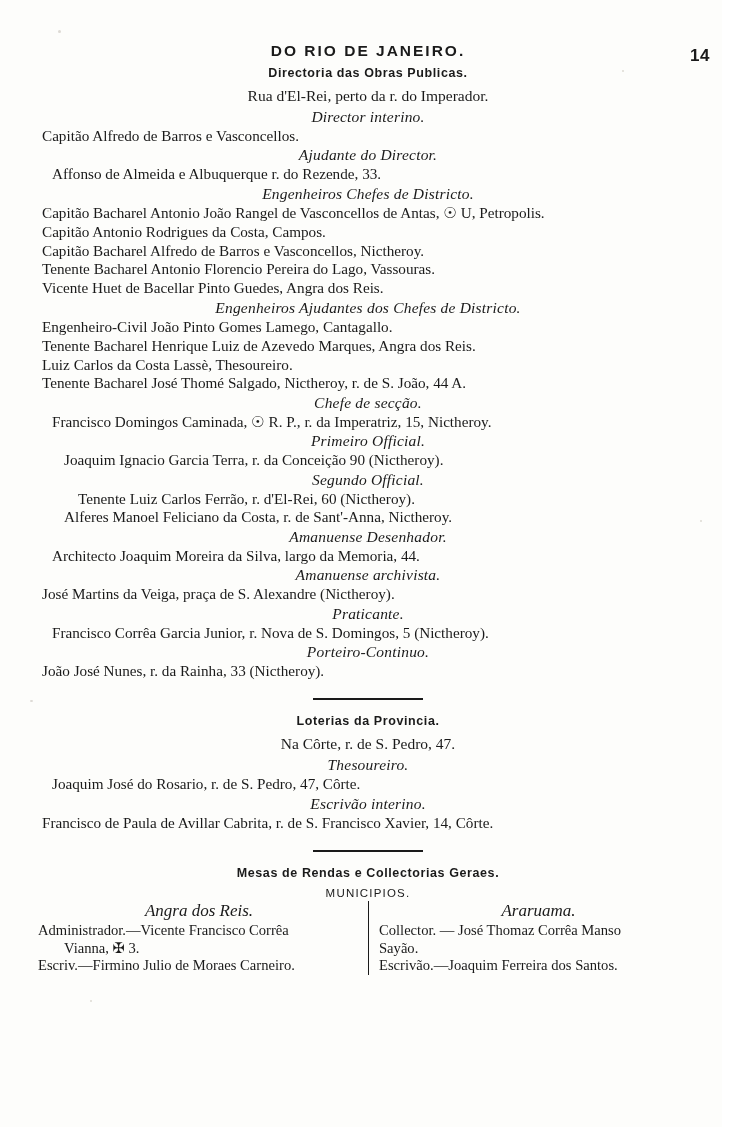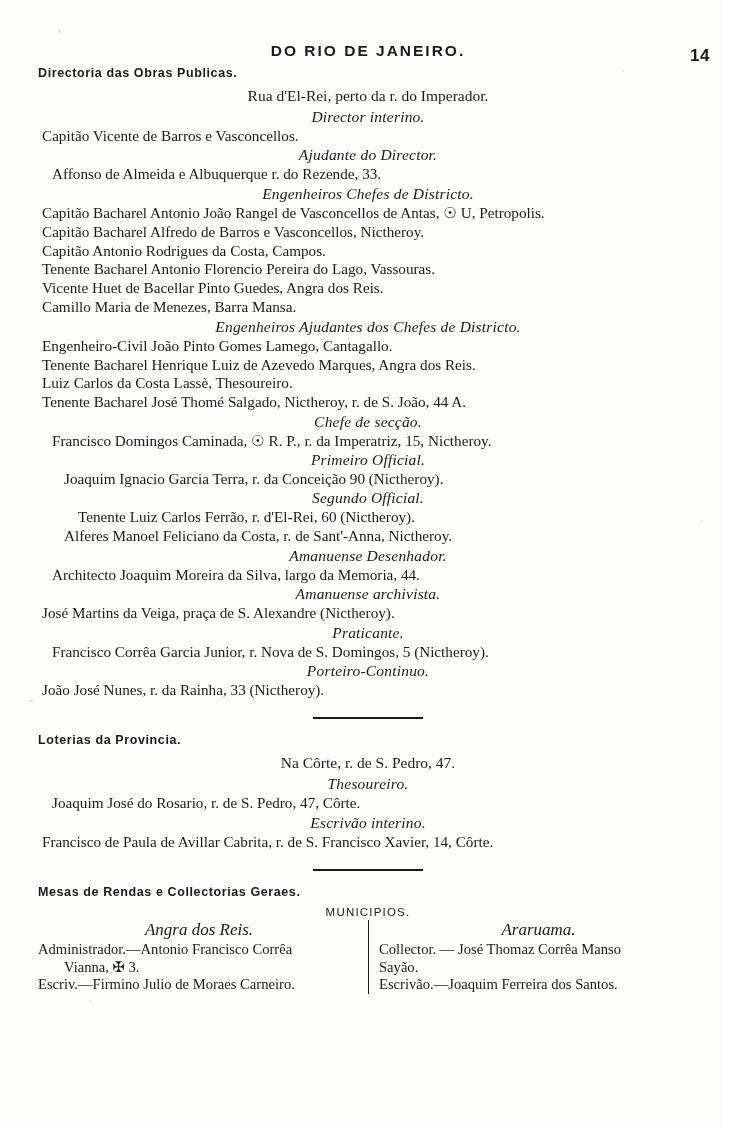--- a/index.html
+++ b/index.html
@@ -48,20 +48,21 @@
     font-family: "Liberation Sans", sans-serif;
     font-weight: bold;
     font-size: 17px;
     letter-spacing: 0.5px;
   }
   .section-head {
     font-family: "Liberation Sans", sans-serif;
     font-weight: bold;
     font-size: 12.5px;
     letter-spacing: 0.6px;
+    text-align: center;
     margin: 6px 0 7px 0;
   }
   .centered {
     text-align: center;
     font-size: 15.5px;
     margin: 2px 0 3px 0;
   }
   .role {
     text-align: center;
     font-style: italic;
@@ -134,32 +135,31 @@
 
     <div class="header-row">
       <div class="page-head">DO RIO DE JANEIRO.</div>
       <div class="page-number">14</div>
     </div>
 
     <div class="section-head">Directoria das Obras Publicas.</div>
     <div class="centered">Rua d'El-Rei,  perto da r. do Imperador.</div>
 
     <div class="role">Director interino.</div>
-    <div class="entry indent1">Capitão Vicente de Barros e Vasconcellos.</div>
+    <div class="entry indent1">Capitão Alfredo de Barros e Vasconcellos.</div>
 
     <div class="role">Ajudante do Director.</div>
     <div class="entry indent2">Affonso de Almeida e Albuquerque r. do Rezende, 33.</div>
 
     <div class="role">Engenheiros Chefes de Districto.</div>
     <div class="entry indent1">Capitão Bacharel Antonio João Rangel de Vasconcellos de Antas,  ☉ U, Petropolis.</div>
+    <div class="entry indent1">Capitão Antonio Rodrigues da Costa, Campos.</div>
     <div class="entry indent1">Capitão Bacharel Alfredo de Barros e Vasconcellos, Nictheroy.</div>
-    <div class="entry indent1">Capitão Antonio Rodrigues da Costa, Campos.</div>
     <div class="entry indent1">Tenente Bacharel Antonio Florencio Pereira do Lago, Vassouras.</div>
     <div class="entry indent1">Vicente Huet de Bacellar Pinto Guedes, Angra dos Reis.</div>
-    <div class="entry indent1">Camillo Maria de Menezes, Barra Mansa.</div>
 
     <div class="role">Engenheiros Ajudantes dos Chefes de Districto.</div>
     <div class="entry indent1">Engenheiro-Civil João Pinto Gomes Lamego, Cantagallo.</div>
     <div class="entry indent1">Tenente Bacharel Henrique Luiz de Azevedo Marques,  Angra dos Reis.</div>
     <div class="entry indent1">Luiz Carlos da Costa Lassè, Thesoureiro.</div>
     <div class="entry indent1">Tenente Bacharel José Thomé Salgado, Nictheroy, r. de S. João, 44 A.</div>
 
     <div class="role">Chefe de secção.</div>
     <div class="entry indent2">Francisco Domingos Caminada, ☉ R. P., r. da Imperatriz, 15, Nictheroy.</div>
 
@@ -196,21 +196,21 @@
 
     <div class="rule"></div>
 
     <div class="section-head">Mesas de Rendas e Collectorias Geraes.</div>
     <div class="muni-head">MUNICIPIOS.</div>
 
     <div class="cols">
       <div class="col left">
         <div class="col-title">Angra dos Reis.</div>
         <div class="col-entry">
-          <span>Administrador.—Antonio Francisco Corrêa</span>
+          <span>Administrador.—Vicente Francisco Corrêa</span>
           <span class="hang">Vianna, ✠ 3.</span>
         </div>
         <div class="col-entry">
           <span>Escriv.—Firmino Julio de Moraes Carneiro.</span>
         </div>
       </div>
       <div class="col right">
         <div class="col-title">Araruama.</div>
         <div class="col-entry">
           <span>Collector. —  José  Thomaz  Corrêa  Manso</span>

